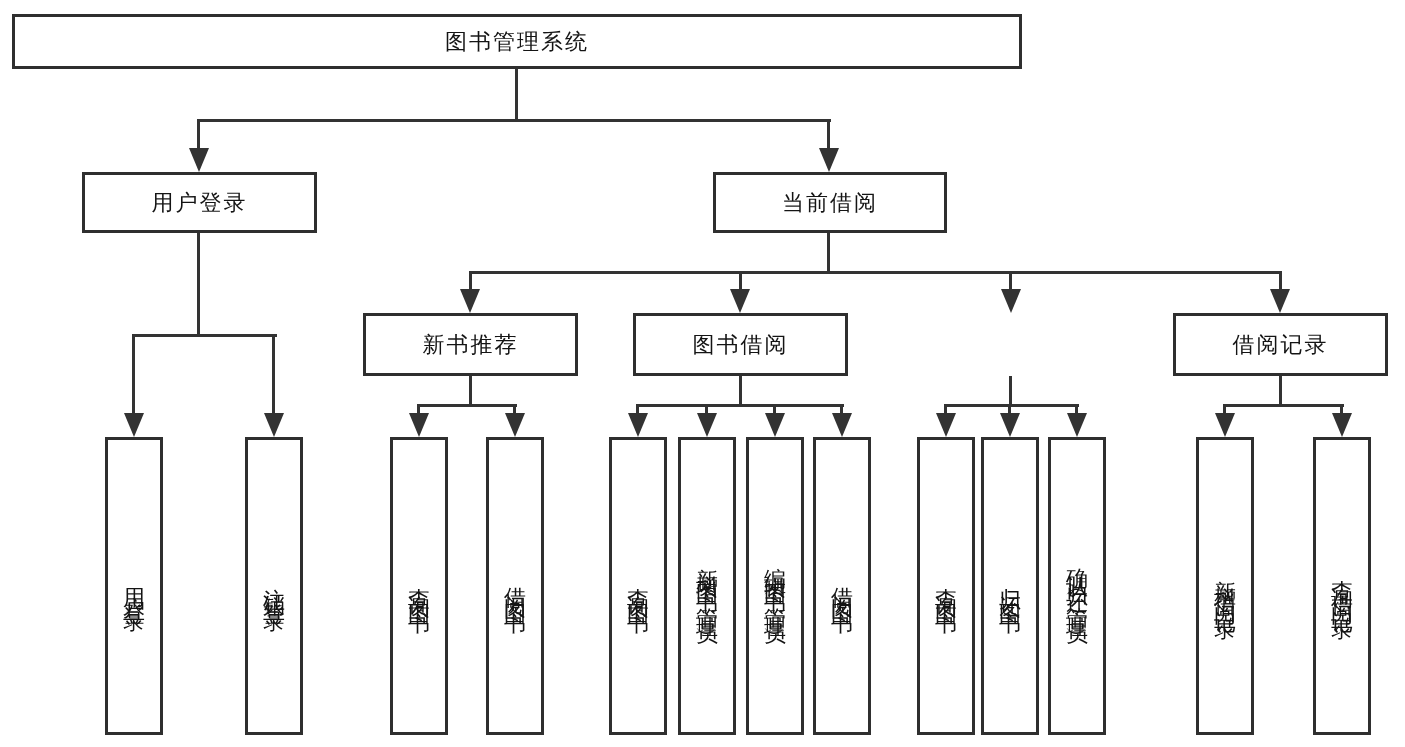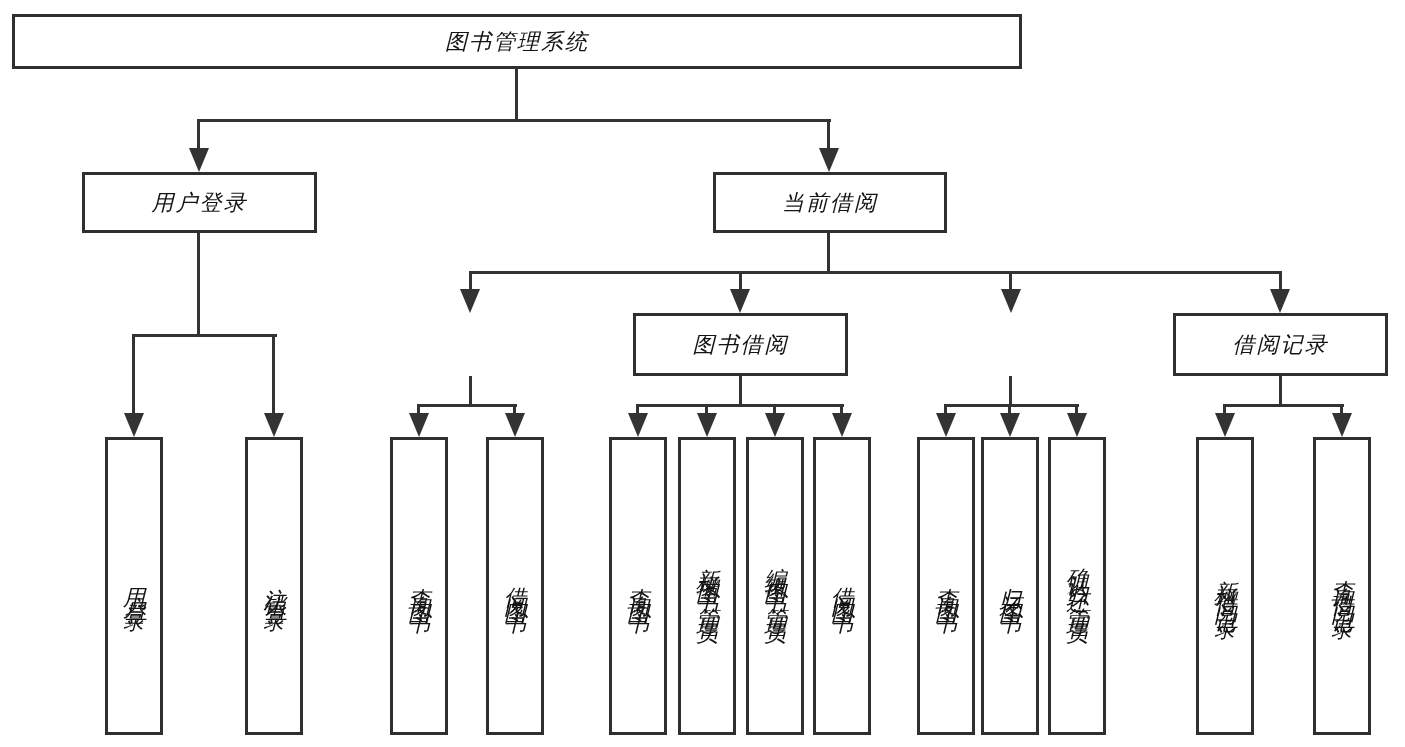--- a/index.html
+++ b/index.html
@@ -12,21 +12,20 @@
   }
   .box{
     position:absolute;
     box-sizing:border-box;
     border:3px solid #2f2f2f;
     background:#ffffff;
     display:flex;
     align-items:center;
     justify-content:center;
     color:#141414;
-    font-style:italic;
   }
   .lbl{
     font-size:22px;
     letter-spacing:2px;
     white-space:nowrap;
   }
   .leaf{
     top:437px;width:58px;height:298px;
   }
   .vlbl{
@@ -126,20 +125,23 @@
     <span class="lbl">图书管理系统</span>
   </div>
 
   <div class="box" style="left:82px;top:172px;width:235px;height:61px">
     <span class="lbl">用户登录</span>
   </div>
   <div class="box" style="left:713px;top:172px;width:234px;height:61px">
     <span class="lbl">当前借阅</span>
   </div>
 
+  <div class="box" style="left:363px;top:313px;width:215px;height:63px">
+    <span class="lbl">新书推荐</span>
+  </div>
   <div class="box" style="left:633px;top:313px;width:215px;height:63px">
     <span class="lbl">图书借阅</span>
   </div>
   <div class="box" style="left:1173px;top:313px;width:215px;height:63px">
     <span class="lbl">借阅记录</span>
   </div>
 
   <div class="box leaf" style="left:105px">
     <span class="vlbl">用户登录</span>
   </div>

